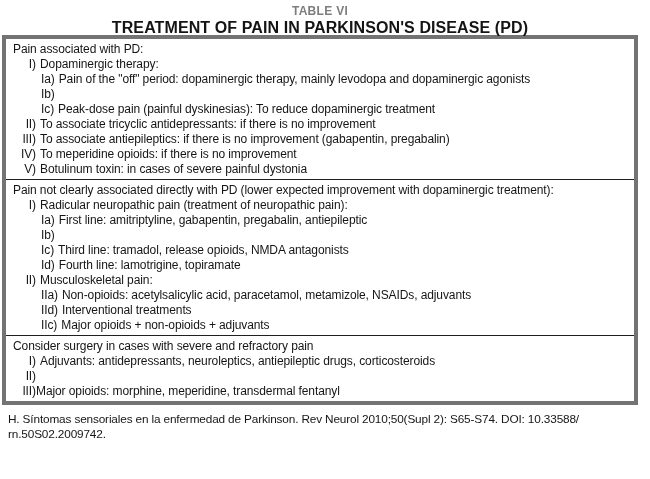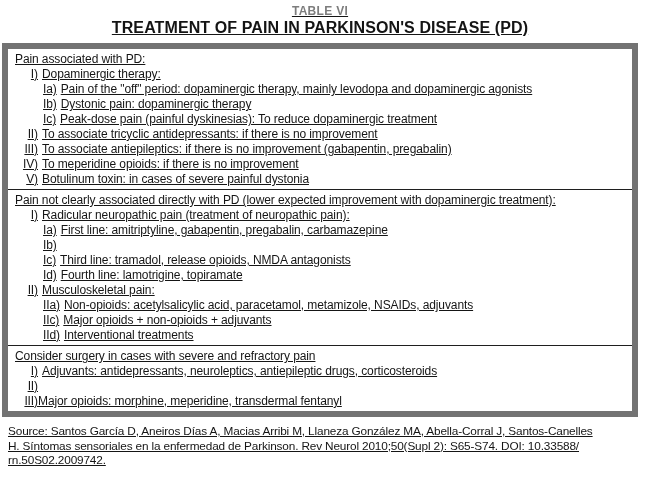--- a/index.html
+++ b/index.html
@@ -12,42 +12,41 @@
     height: 479px;
     font-family: "Liberation Sans", "DejaVu Sans", sans-serif;
     color: #151515;
     overflow: hidden;
   }
   .page {
     box-sizing: border-box;
     width: 650px;
     height: 473px;
     padding: 4px 12px 0 2px;
-    text-decoration: underline;
   }
   .titles {
     text-align: center;
     line-height: 15px;
   }
   .table-number {
     font-size: 12px;
     font-weight: bold;
     letter-spacing: 0.3px;
     color: #7d7d7d;
   }
   .table-caption {
     font-size: 16px;
     font-weight: bold;
     letter-spacing: 0.1px;
     color: #141414;
     margin-top: 1px;
   }
   .table-box {
-    margin-top: 8px;
-    border: 6px solid #737373;
+    margin-top: 0;
+    border: 4px solid #737373;
     background: #ffffff;
   }
   .section {
     padding: 3px 6px 2px 6px;
   }
   .section + .section {
     border-top: 1.5px solid #1f1f1f;
   }
   .row {
     display: flex;
@@ -105,21 +104,20 @@
         <div class="row lvl1">
           <span class="num">I)</span>
           <span class="txt">Dopaminergic therapy:</span>
         </div>
         <div class="row lvl2">
           <span class="num">Ia)</span>
           <span class="txt">Pain of the "off" period: dopaminergic therapy, mainly levodopa and dopaminergic agonists</span>
         </div>
         <div class="row lvl2">
           <span class="num">Ib)</span>
-          <span class="txt">Dystonic pain: dopaminergic therapy</span>
         </div>
         <div class="row lvl2">
           <span class="num">Ic)</span>
           <span class="txt">Peak-dose pain (painful dyskinesias): To reduce dopaminergic treatment</span>
         </div>
         <div class="row lvl1">
           <span class="num">II)</span>
           <span class="txt">To associate tricyclic antidepressants: if there is no improvement</span>
         </div>
         <div class="row lvl1">
@@ -138,21 +136,21 @@
       <div class="section">
         <div class="row lvl0">
           <span class="txt">Pain not clearly associated directly with PD (lower expected improvement with dopaminergic treatment):</span>
         </div>
         <div class="row lvl1">
           <span class="num">I)</span>
           <span class="txt">Radicular neuropathic pain (treatment of neuropathic pain):</span>
         </div>
         <div class="row lvl2">
           <span class="num">Ia)</span>
-          <span class="txt">First line: amitriptyline, gabapentin, pregabalin, carbamazepine</span>
+          <span class="txt">First line: amitriptyline, gabapentin, pregabalin, antiepileptic</span>
         </div>
         <div class="row lvl2">
           <span class="num">Ib)</span>
         </div>
         <div class="row lvl2">
           <span class="num">Ic)</span>
           <span class="txt">Third line: tramadol, release opioids, NMDA antagonists</span>
         </div>
         <div class="row lvl2">
           <span class="num">Id)</span>
@@ -160,26 +158,26 @@
         </div>
         <div class="row lvl1">
           <span class="num">II)</span>
           <span class="txt">Musculoskeletal pain:</span>
         </div>
         <div class="row lvl2">
           <span class="num">IIa)</span>
           <span class="txt">Non-opioids: acetylsalicylic acid, paracetamol, metamizole, NSAIDs, adjuvants</span>
         </div>
         <div class="row lvl2">
+          <span class="num">IId)</span>
+          <span class="txt">Interventional treatments</span>
+        </div>
+        <div class="row lvl2">
           <span class="num">IIc)</span>
           <span class="txt">Major opioids + non-opioids + adjuvants</span>
-        </div>
-        <div class="row lvl2">
-          <span class="num">IId)</span>
-          <span class="txt">Interventional treatments</span>
         </div>
       </div>
       <div class="section">
         <div class="row lvl0">
           <span class="txt">Consider surgery in cases with severe and refractory pain</span>
         </div>
         <div class="row lvl1">
           <span class="num">I)</span>
           <span class="txt">Adjuvants: antidepressants, neuroleptics, antiepileptic drugs, corticosteroids</span>
         </div>
@@ -187,17 +185,16 @@
           <span class="num">II)</span>
         </div>
         <div class="row lvl1 tight">
           <span class="num">III)</span>
           <span class="txt">Major opioids: morphine, meperidine, transdermal fentanyl</span>
         </div>
       </div>
     </div>
 
   <div class="source" id="source">
-      <div class="src-line">Source: Santos García D, Aneiros Días A, Macias Arribi M, Llaneza González MA, Abella-Corral J, Santos-Canelles</div>
       <div class="src-line">H. Síntomas sensoriales en la enfermedad de Parkinson. Rev Neurol 2010;50(Supl 2): S65-S74. DOI: 10.33588/</div>
       <div class="src-line">rn.50S02.2009742.</div>
     </div>
 </div>
 
 </body></html>

